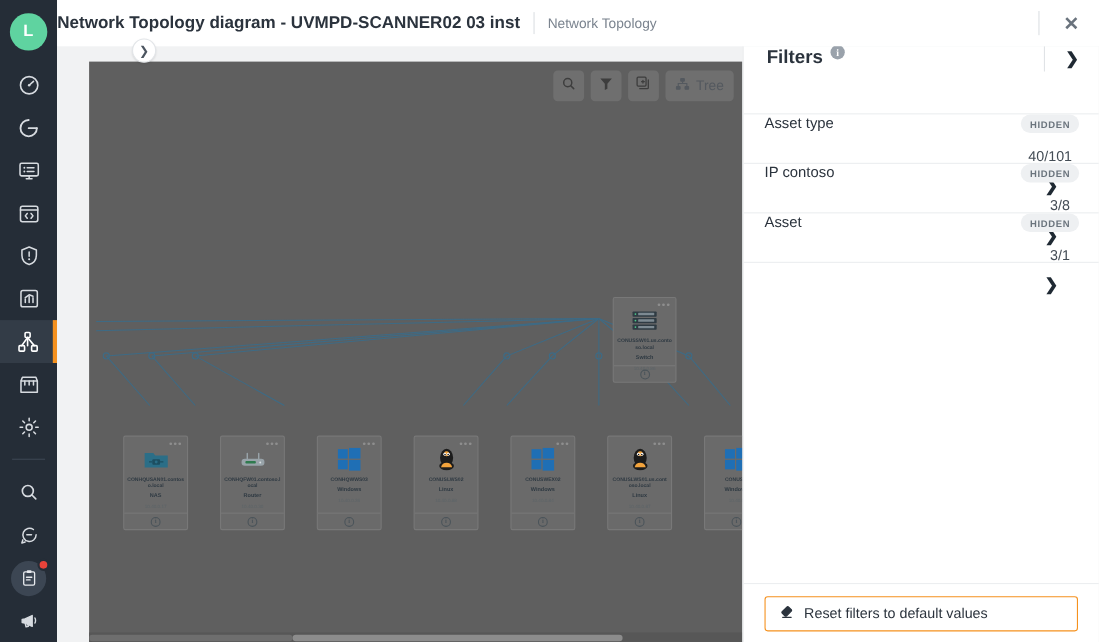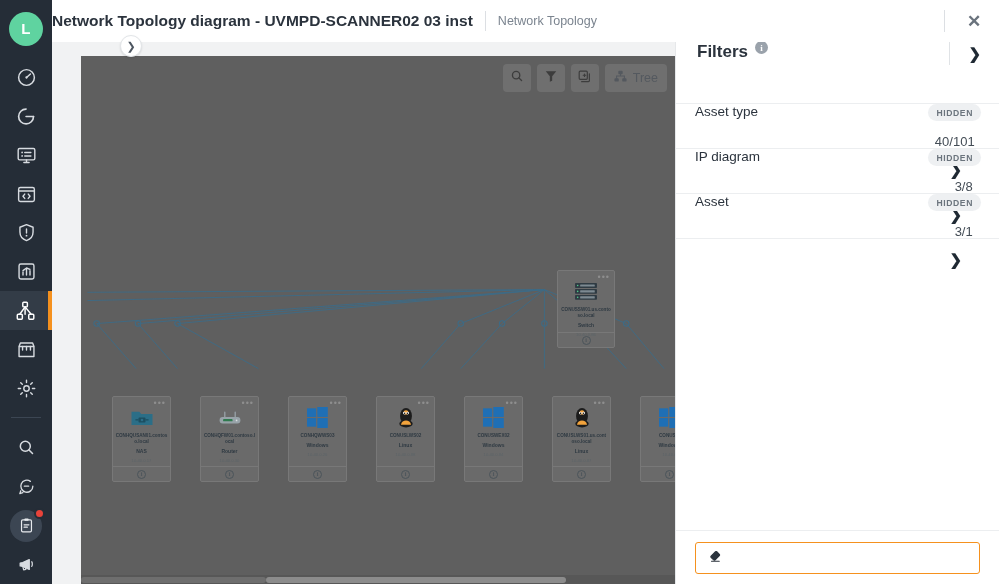--- a/index.html
+++ b/index.html
@@ -634,21 +634,21 @@
         <div class="filter-row">
           <span class="filter-label">Asset type</span>
           <span class="filter-right">
             <span class="pill">HIDDEN</span>
             <span class="count">40/101</span>
             <span class="chev">❯</span>
           </span>
         </div>
 
         <div class="filter-row">
-          <span class="filter-label">IP diagram</span>
+          <span class="filter-label">IP contoso</span>
           <span class="filter-right">
             <span class="pill">HIDDEN</span>
             <span class="count">3/8</span>
             <span class="chev">❯</span>
           </span>
         </div>
 
         <div class="filter-row">
           <span class="filter-label">Asset</span>
           <span class="filter-right">
@@ -661,19 +661,20 @@
         <div class="filters-spacer"></div>
 
         <div class="filters-foot">
           <button class="reset-btn">
             <span>
               <svg width="15" height="15" viewBox="0 0 24 24" fill="none" stroke="#2b333d" stroke-width="1.7">
                 <path d="M7.2 19.5h12.4" stroke-linecap="round"></path>
                 <path d="M15.6 4.3l4.2 4.2a1.4 1.4 0 010 2l-7.1 7.1a1.4 1.4 0 01-2 0l-4.2-4.2a1.4 1.4 0 010-2l7.1-7.1a1.4 1.4 0 012 0z" fill="#2b333d" stroke-linejoin="round"></path>
               </svg>
             </span>
+            <span>Reset filters to default values</span>
           </button>
         </div>
       </aside>
 
     </div>
   </div>
 </div>
 
 </body></html>

